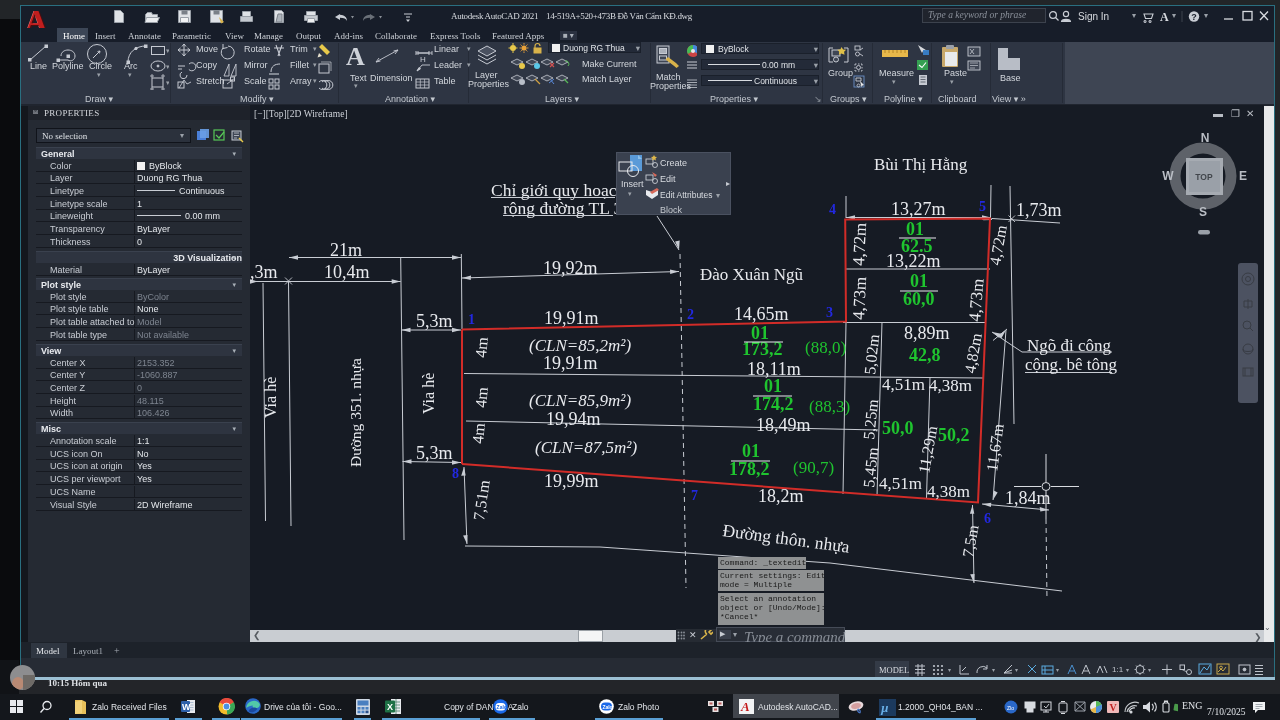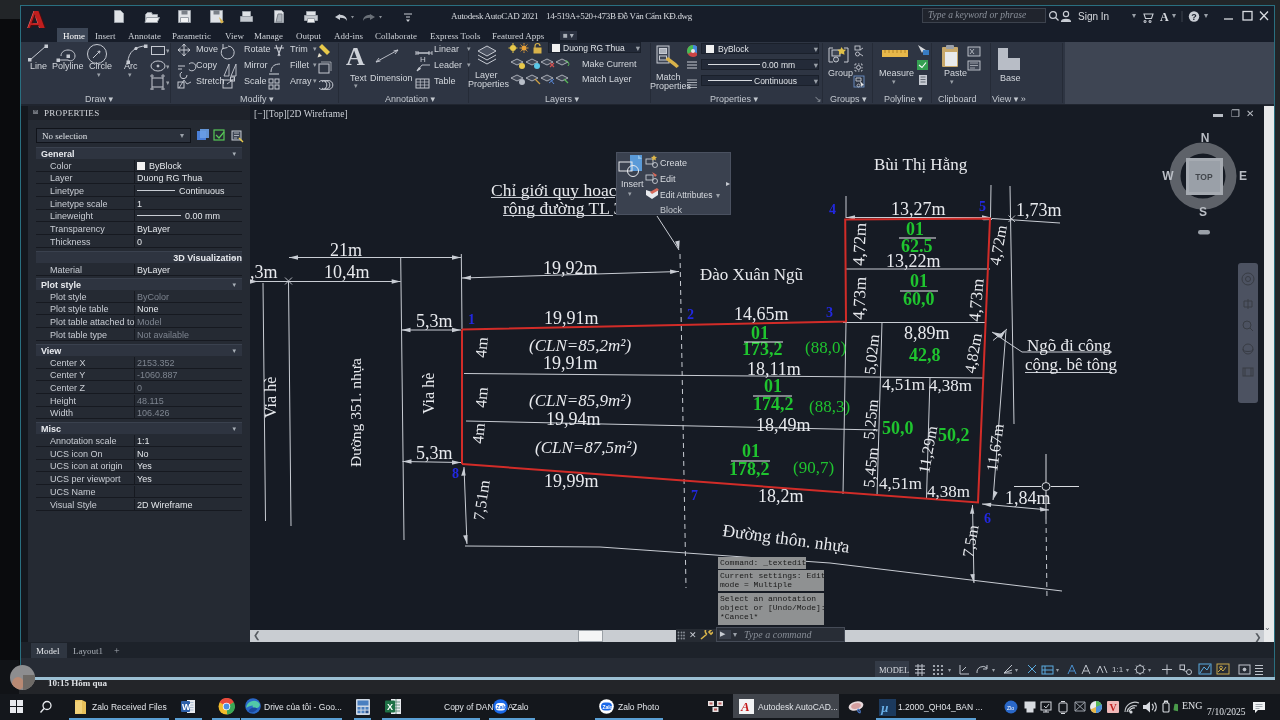--- a/index.html
+++ b/index.html
@@ -851,21 +851,21 @@
   </svg>
 <div class="t" style="left:689px;top:630px;font-size:9px;color:#c8ccd3;">✕</div>
 <svg class="abs" style="left:699px;top:630px" width="14" height="11" viewBox="0 0 14 11">
     <path d="M2,9 l6,-5 m0,0 a3,3 0 1 1 4,-4 l-2,2 l2,2 l2,-2" stroke="#d8b44a" fill="none" stroke-width="1.6"></path>
   </svg>
 
 <div class="abs" style="left:716px;top:627px;width:129px;height:15px;background:#282d36;border:1px solid #454b57;"></div>
 <div class="abs" style="left:719px;top:630px;width:12px;height:9px;background:#3a404c;"></div>
 <div class="t" style="left:720px;top:630px;font-size:7px;color:#c8ccd3;">▶</div>
 <div class="t" style="left:733px;top:630px;font-size:8px;color:#9aa0a8;">▾</div>
-<div class="t" style="left:744px;top:629px;font-size:10px;font-style:italic;color:#878d96;">Type a command</div>
+<div class="t" style="left:744px;top:629px;font-size:15px;font-style:italic;color:#878d96;">Type a command</div>
 
 <div class="abs" style="left:21px;top:642px;width:1253px;height:16px;background:#1d222a;"></div>
 <div class="abs" style="left:31px;top:643px;width:36px;height:15px;background:#2f3641;"></div>
 <div class="t" style="left:36px;top:646px;font-size:9px;color:#e8eaee;">Model</div>
 <div class="t" style="left:73px;top:646px;font-size:9px;color:#a8aeb6;">Layout1</div>
 <div class="t" style="left:114px;top:645px;font-size:10px;color:#a8aeb6;">+</div>
 
 <div class="abs" style="left:21px;top:658px;width:1253px;height:22px;background:#262b34;"></div>
 <div class="abs" style="left:875px;top:661px;width:34px;height:16px;background:#343b47;"></div>
 <div class="t" style="left:879px;top:665px;font-size:8.5px;color:#d8dbe0;">MODEL</div>

